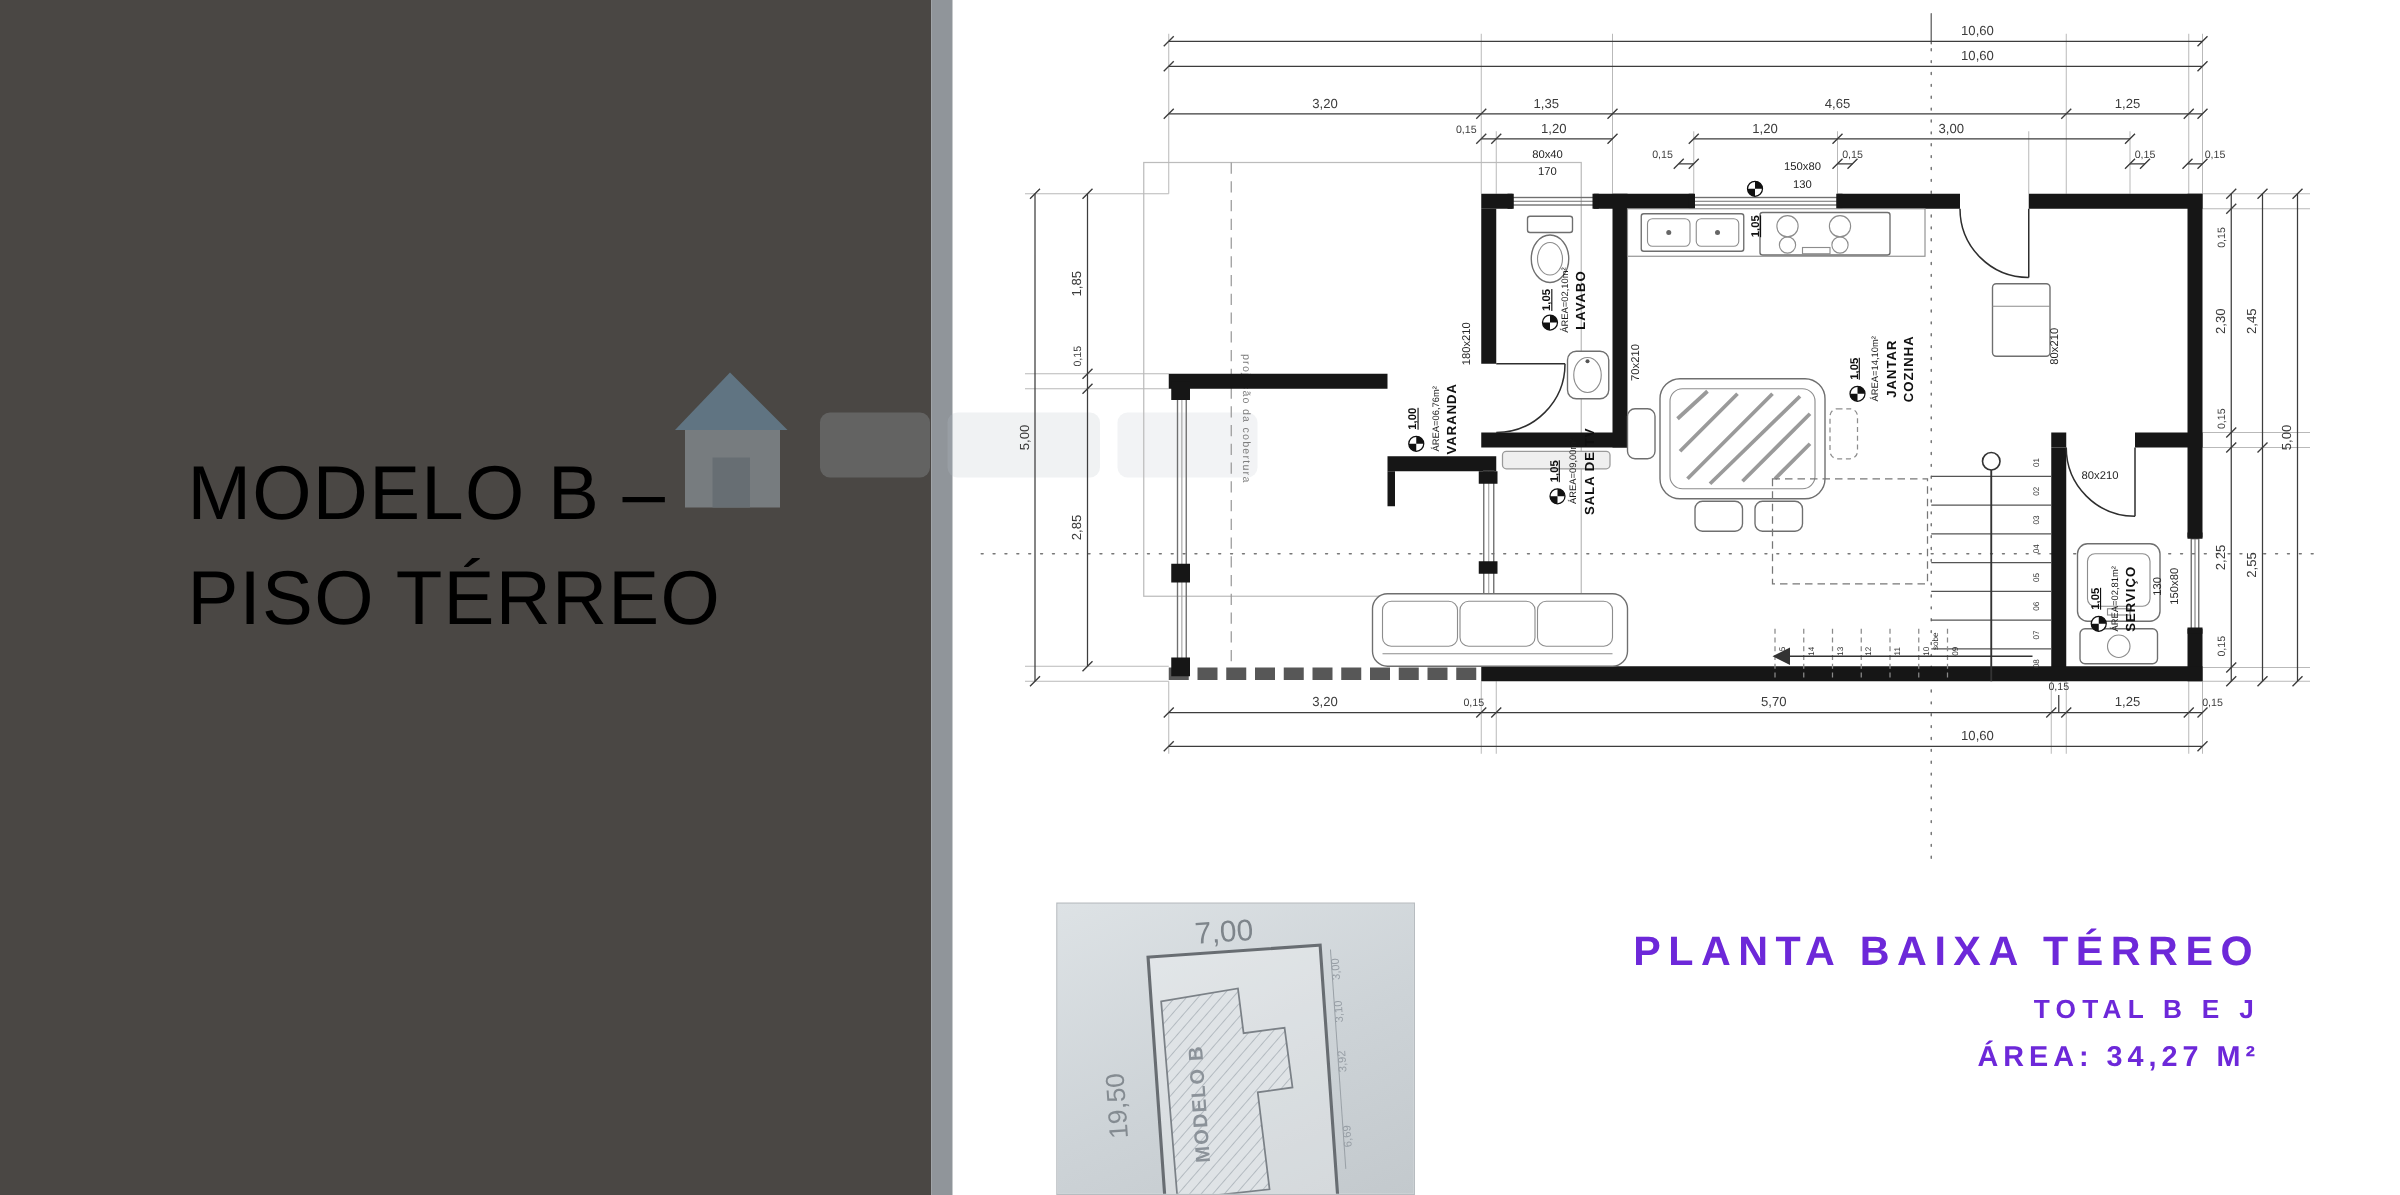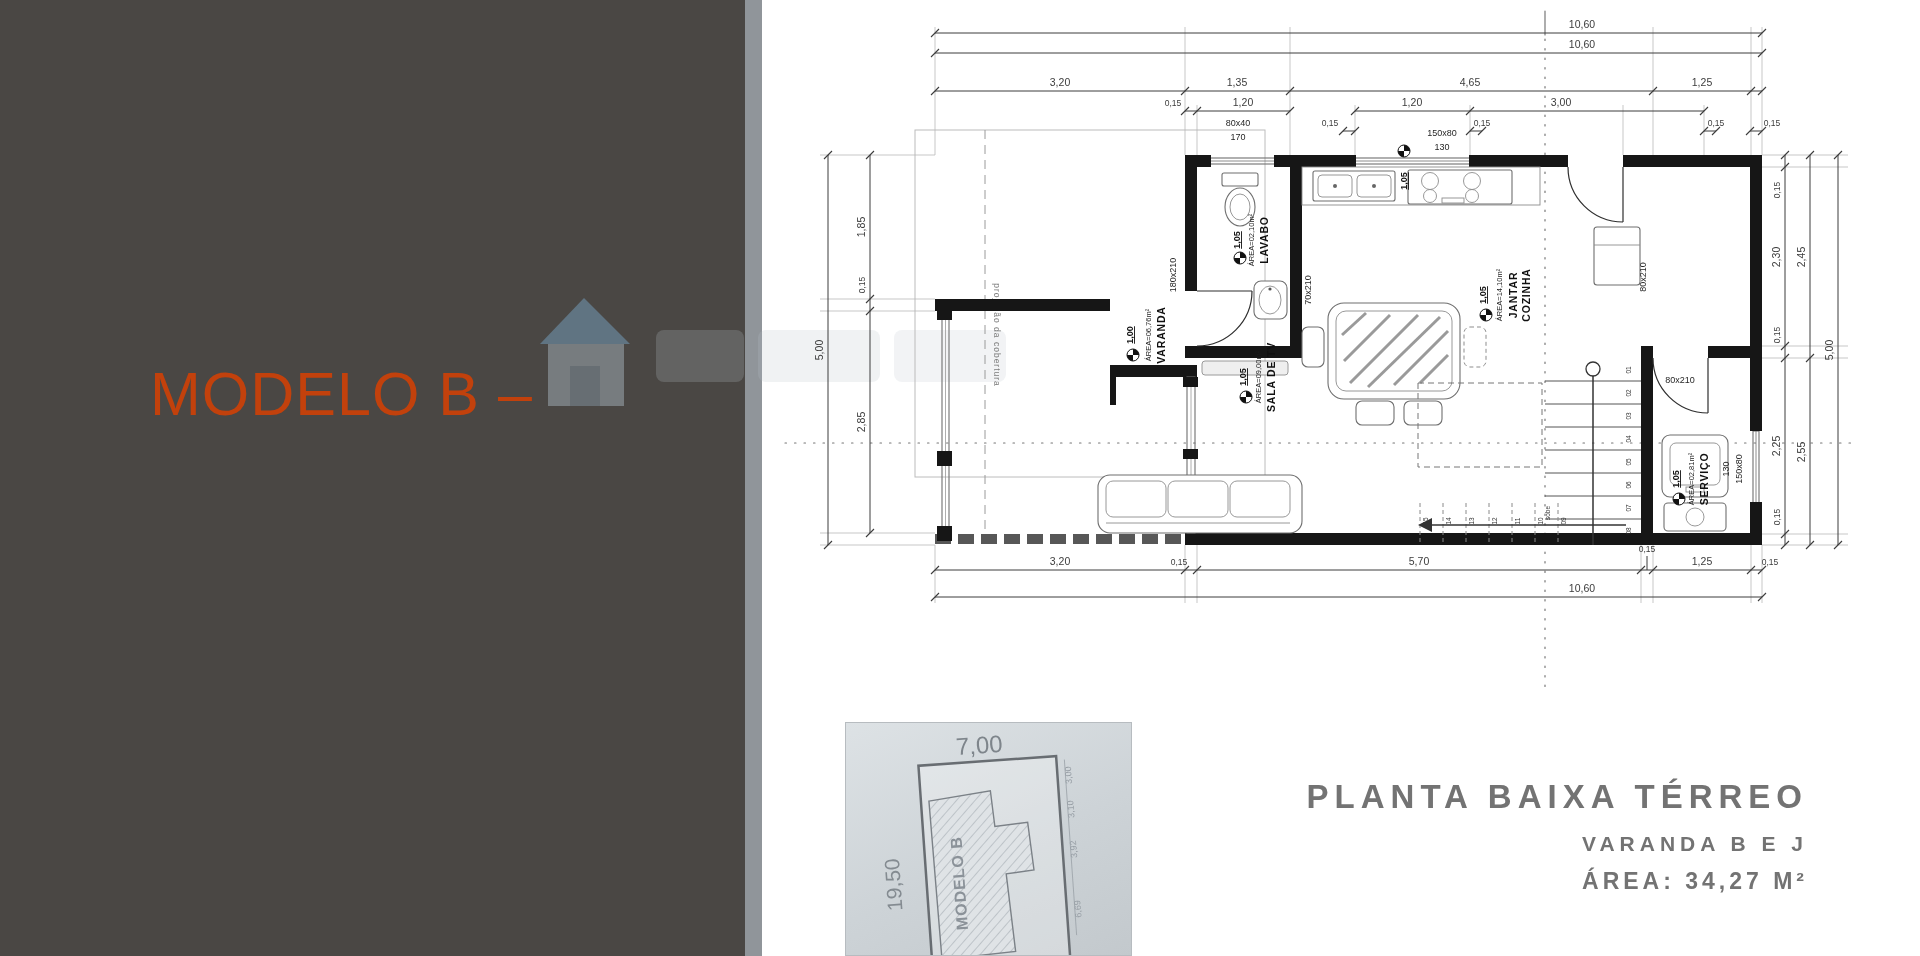--- a/index.html
+++ b/index.html
@@ -1,28 +1,28 @@
 <!DOCTYPE html>
 <html><head>
 <meta charset="utf-8">
 <style>
   html,body{margin:0;padding:0;background:#222;}
   .slide{position:relative;width:1920px;height:956px;background:#ffffff;overflow:hidden;
          font-family:"Liberation Sans",sans-serif;}
   .panel{position:absolute;left:0;top:0;width:745px;height:956px;background:#4a4744;z-index:0;}
   .divider{position:absolute;left:745px;top:0;width:17px;height:956px;background:#90959a;z-index:0;}
-  .title{position:absolute;left:150px;top:352px;color:#c2410c;font-size:61px;font-weight:300;
+  .title{position:absolute;left:150px;top:352px;color:#000000;font-size:61px;font-weight:300;
          line-height:84px;letter-spacing:1px;z-index:3;}
   .watermark{position:absolute;left:538px;top:282px;width:505px;height:158px;opacity:.42;z-index:1;}
   .plan{position:absolute;left:770px;top:5px;width:1090px;height:690px;z-index:2;}
   .siteplan{position:absolute;left:845px;top:722px;width:287px;height:234px;z-index:2;
             background:linear-gradient(155deg,#dde2e5 0%,#cdd3d7 55%,#c3c9cd 100%);
             border:1px solid #b7bcc0;box-sizing:border-box;}
-  .caption{position:absolute;right:112px;top:742px;text-align:right;color:#737373;z-index:2;
-           font-weight:bold;margin-top:36px;}
+  .caption{position:absolute;right:112px;top:742px;text-align:right;color:#6d28d9;z-index:2;
+           font-weight:bold;}
   .caption .c1{font-size:33px;letter-spacing:6px;margin-bottom:16px;}
   .caption .c2{font-size:21px;letter-spacing:5px;margin-bottom:12px;}
   .caption .c3{font-size:23px;letter-spacing:4px;margin-bottom:10px;}
   .caption .c4{font-size:23px;letter-spacing:4px;}
   
   .w{fill:#161616;}
   .ext{stroke:#b9b9b9;stroke-width:.8;fill:none;}
   .dl{stroke:#3d3d3d;stroke-width:1;fill:none;}
   .tk{stroke:#3d3d3d;stroke-width:1.1;fill:none;}
   .dimt{font:10.5px "Liberation Sans",sans-serif;fill:#3c3c3c;text-anchor:middle;}
@@ -59,20 +59,21 @@
       <rect x="10" y="62" width="76" height="62" fill="#b7c6d2"></rect>
       <rect x="32" y="84" width="30" height="40" fill="#8fa5b4"></rect>
       <rect x="118" y="48" width="88" height="52" rx="8" fill="#b8c2c9" opacity=".55"></rect>
       <rect x="220" y="48" width="122" height="52" rx="8" fill="#b8c2c9" opacity=".5"></rect>
       <rect x="356" y="48" width="112" height="52" rx="8" fill="#b8c2c9" opacity=".45"></rect>
     </svg>
   </div>
 
   <div class="title">
     <div>MODELO B –</div>
+    <div>PISO TÉRREO</div>
   </div>
 
   <svg class="plan" viewBox="0 0 1090 690">
     <defs>
       <g id="lvlmark">
         <circle r="6" fill="#fff" stroke="#111" stroke-width="1"></circle>
         <path d="M0,-6 A6,6 0 0 1 6,0 L0,0 Z" fill="#111"></path>
         <path d="M0,6 A6,6 0 0 1 -6,0 L0,0 Z" fill="#111"></path>
       </g>
     </defs>
@@ -408,17 +409,17 @@
         <text class="sp-dim" transform="translate(230,58) rotate(-90)">3,00</text>
         <text class="sp-dim" transform="translate(230,92) rotate(-90)">3,10</text>
         <text class="sp-dim" transform="translate(230,132) rotate(-90)">3,92</text>
         <text class="sp-dim" transform="translate(230,192) rotate(-90)">6,69</text>
       </g>
     </svg>
   </div>
 
   <div class="caption">
     <div class="c1">PLANTA BAIXA TÉRREO</div>
-    <div class="c2">VARANDA B E J</div>
+    <div class="c2">TOTAL B E J</div>
     <div class="c3">ÁREA: 34,27 M²</div>
   </div>
 
 </div>
 
 </body></html>

